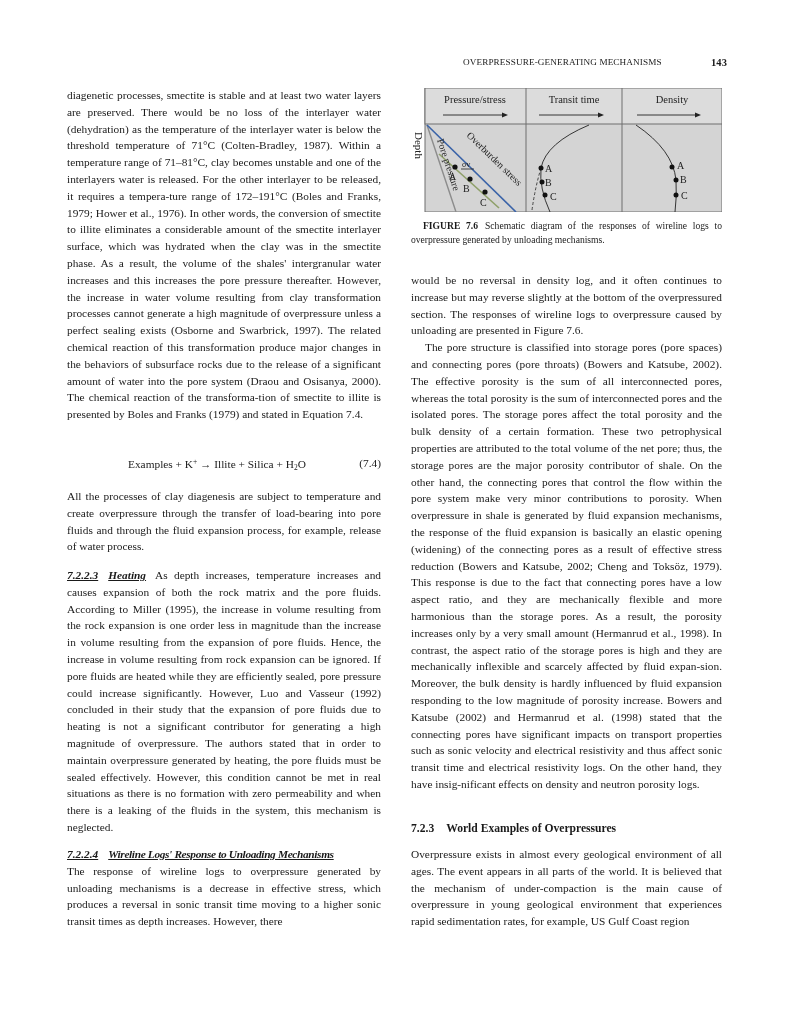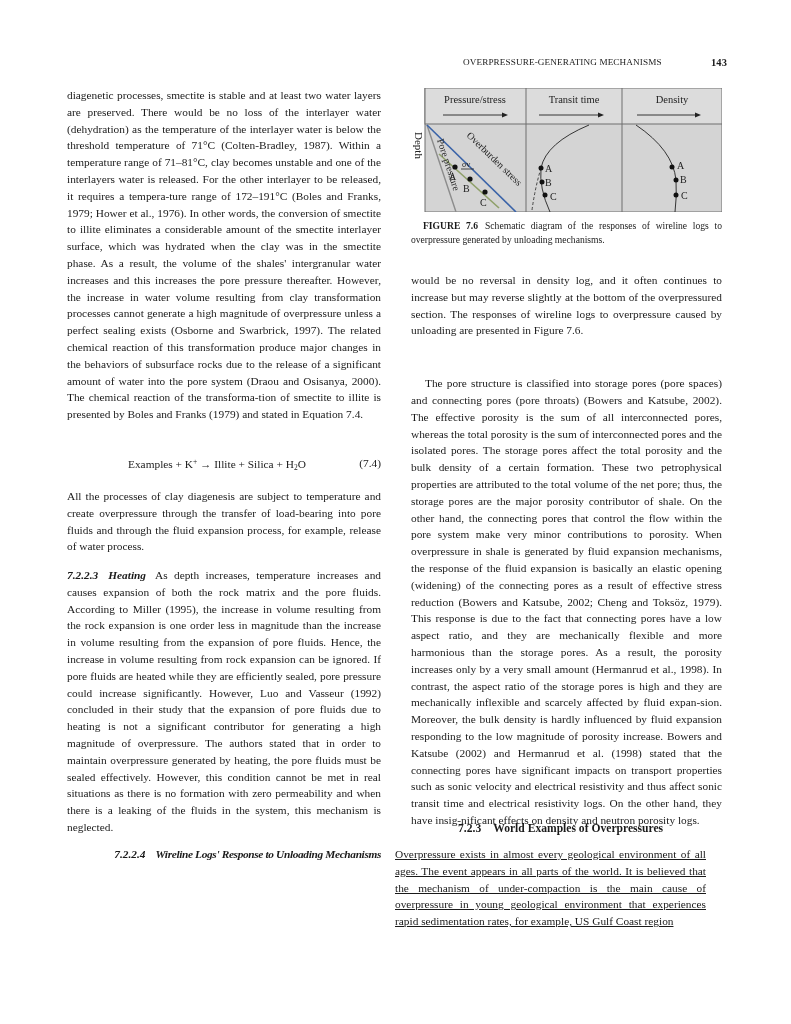--- a/index.html
+++ b/index.html
@@ -6,30 +6,30 @@
   body { width: 791px; height: 1024px; position: relative; overflow: hidden;
          font-family: "Liberation Serif", "DejaVu Serif", serif; color: #1a1a1a; }
   .running-head { position: absolute; top: 57px; left: 463px; width: 262px;
          font-size: 9.2px; letter-spacing: 0.1px; white-space: nowrap; }
   .running-head .title { display: inline-block; }
   .running-head .pnum { position: absolute; right: -2px; top: -0.5px; font-weight: bold; font-size: 10.5px; text-align: right; }
   .col { position: absolute; font-size: 11.35px; line-height: 16.8px; text-align: justify; }
   .col-left { left: 67px; top: 87px; width: 314px; }
   .col-right { left: 411px; top: 272px; width: 311px; }
   .col p { margin: 0; hyphens: manual; }
-  .col p.indent { text-indent: 14px; margin-top: 36px; }
+  .col p.indent { text-indent: 14px; }
   .equation { position: absolute; top: 457px; left: 128px; width: 253px; font-size: 11.35px; }
   .equation .eq-body { display: inline-block; }
   .equation .eq-num { position: absolute; right: 0; top: 0; }
   .sub { font-size: 7.5px; vertical-align: -2px; }
   .sup { font-size: 7.5px; vertical-align: 4px; }
-  .heading-inline { font-weight: bold; font-style: italic; }
+  .heading-inline { font-weight: bold; font-style: italic; text-decoration: underline; }
   .heading-inline .gap { display: inline-block; width: 10px; }
   .heading-2 { position: absolute; left: 411px; top: 822px; font-weight: bold; font-size: 11.6px; }
-  .heading-2 .num { margin-right: 12px; margin-left: 47px; }
+  .heading-2 .num { margin-right: 12px; }
   .figure { position: absolute; left: 411px; top: 88px; width: 311px; height: 124px; }
   .caption { position: absolute; left: 411px; top: 219px; width: 311px; font-size: 9.6px; line-height: 14.2px; text-align: justify; }
   .caption .label { font-weight: bold; margin-right: 7px; margin-left: 12px; }
 </style>
 </head>
 <body>
 
 <div class="running-head">
   <span class="title">OVERPRESSURE-GENERATING MECHANISMS</span>
   <span class="pnum">143</span>
@@ -46,21 +46,22 @@
 
 <div class="col" style="left:67px; top:488px; width:314px;">
   <p>All the processes of clay diagenesis are subject to temperature and create overpressure through the transfer of load-bearing into pore fluids and through the fluid expansion process, for example, release of water process.</p>
 </div>
 
 <div class="col" style="left:67px; top:567px; width:314px;">
   <p><span class="heading-inline"><span>7.2.2.3</span><span class="gap"></span><span>Heating</span></span><span class="gap" style="display:inline-block;width:9px"></span><span>As depth increases, temperature increases and causes expansion of both the rock matrix and the pore fluids. According to Miller (1995), the increase in volume resulting from the rock expansion is one order less in magnitude than the increase in volume resulting from the expansion of pore fluids. Hence, the increase in volume resulting from rock expansion can be ignored. If pore fluids are heated while they are efficiently sealed, pore pressure could increase significantly. However, Luo and Vasseur (1992) concluded in their study that the expansion of pore fluids due to heating is not a significant contributor for generating a high magnitude of overpressure. The authors stated that in order to maintain overpressure generated by heating, the pore fluids must be sealed effectively. However, this condition cannot be met in real situations as there is no formation with zero permeability and when there is a leaking of the fluids in the system, this mechanism is neglected.</span></p>
 </div>
 
 <div class="col" style="left:67px; top:846px; width:314px;">
-  <p style="text-align:right"><span class="heading-inline"><span>7.2.2.4</span><span class="gap"></span><span style="letter-spacing:-0.35px">Wireline Logs' Response to Unloading Mechanisms</span></span></p>
+  <p style="text-align:left"><span class="heading-inline"><span>7.2.2.4</span><span class="gap"></span><span style="letter-spacing:-0.35px">Wireline Logs' Response to Unloading Mechanisms</span></span></p>
+  <p>The response of wireline logs to overpressure generated by unloading mechanisms is a decrease in effective stress, which produces a reversal in sonic transit time moving to a higher sonic transit times as depth increases. However, there</p>
 </div>
 
 <div class="figure">
   <svg width="311" height="124" viewBox="0 0 311 124">
 
     <g>
       <line x1="-4" y1="36" x2="-4" y2="92" stroke="#222" stroke-width="1.2"></line>
       <polygon points="-7,88 -1,88 -4,96" fill="#222"></polygon>
       <text id="depth-label" x="0" y="0" font-size="11" transform="translate(4,44) rotate(90)" fill="#222" font-family="Liberation Serif, serif">Depth</text>
     </g>
@@ -121,15 +122,15 @@
 
 <div class="col col-right">
   <p>would be no reversal in density log, and it often continues to increase but may reverse slightly at the bottom of the overpressured section. The responses of wireline logs to overpressure caused by unloading are presented in Figure 7.6.</p>
   <p class="indent">The pore structure is classified into storage pores (pore spaces) and connecting pores (pore throats) (Bowers and Katsube, 2002). The effective porosity is the sum of all interconnected pores, whereas the total porosity is the sum of interconnected pores and the isolated pores. The storage pores affect the total porosity and the bulk density of a certain formation. These two petrophysical properties are attributed to the total volume of the net pore; thus, the storage pores are the major porosity contributor of shale. On the other hand, the connecting pores that control the flow within the pore system make very minor contributions to porosity. When overpressure in shale is generated by fluid expansion mechanisms, the response of the fluid expansion is basically an elastic opening (widening) of the connecting pores as a result of effective stress reduction (Bowers and Katsube, 2002; Cheng and Toksöz, 1979). This response is due to the fact that connecting pores have a low aspect ratio, and they are mechanically flexible and more harmonious than the storage pores. As a result, the porosity increases only by a very small amount (Hermanrud et al., 1998). In contrast, the aspect ratio of the storage pores is high and they are mechanically inflexible and scarcely affected by fluid expan-sion. Moreover, the bulk density is hardly influenced by fluid expansion responding to the low magnitude of porosity increase. Bowers and Katsube (2002) and Hermanrud et al. (1998) stated that the connecting pores have significant impacts on transport properties such as sonic velocity and electrical resistivity and thus affect sonic transit time and electrical resistivity logs. On the other hand, they have insig-nificant effects on density and neutron porosity logs.</p>
 </div>
 
 <div class="heading-2">
   <span class="num">7.2.3</span><span>World Examples of Overpressures</span>
 </div>
 
-<div class="col" style="left:395px; top:846px; width:311px;text-decoration:underline;">
+<div class="col" style="left:411px; top:846px; width:311px;">
   <p>Overpressure exists in almost every geological environment of all ages. The event appears in all parts of the world. It is believed that the mechanism of under-compaction is the main cause of overpressure in young geological environment that experiences rapid sedimentation rates, for example, US Gulf Coast region</p>
 </div>
 
 </body></html>

